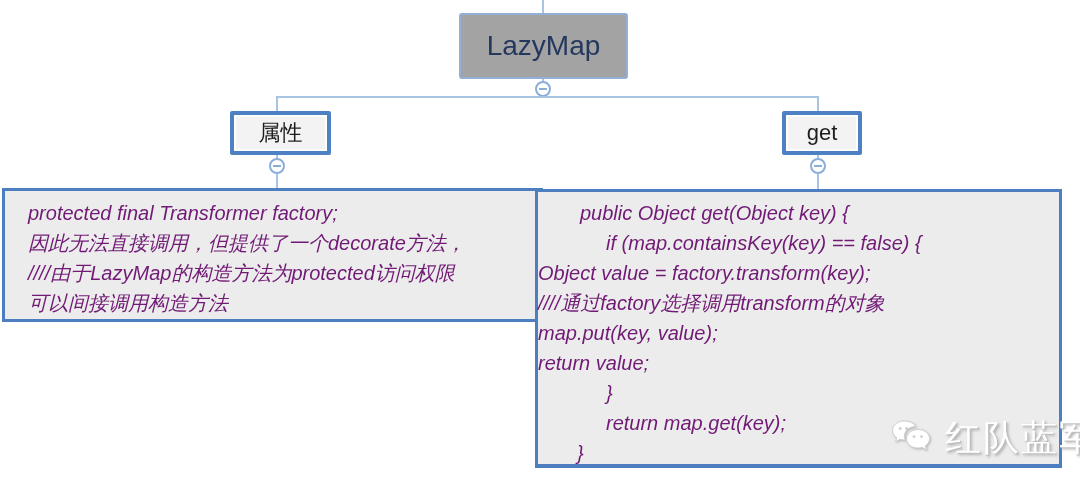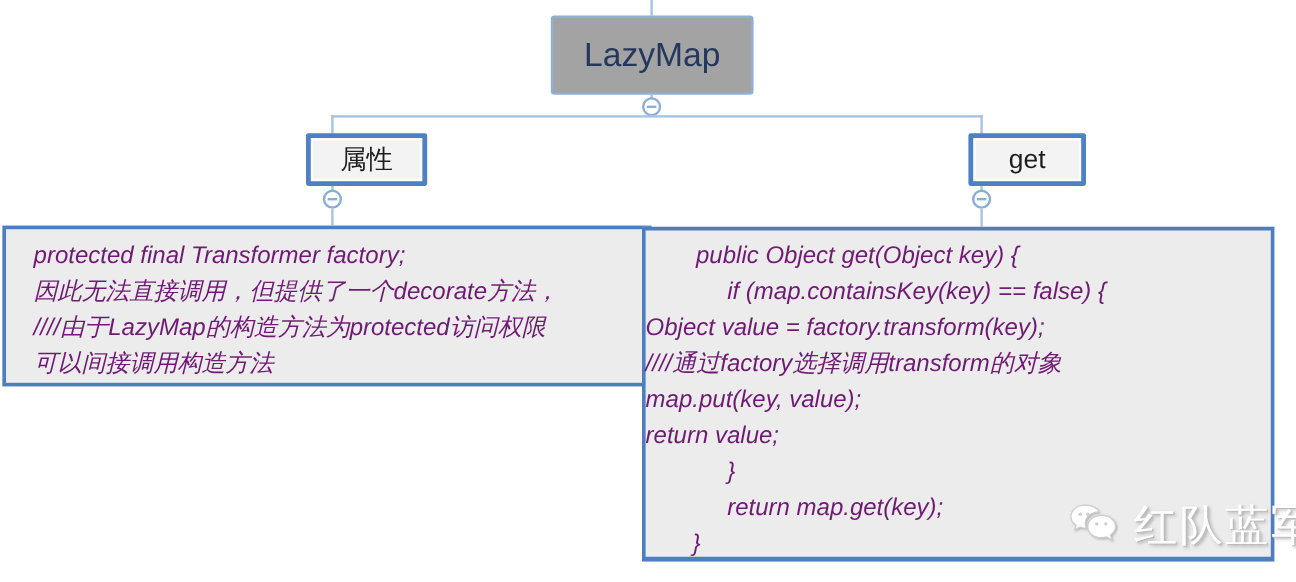--- a/index.html
+++ b/index.html
@@ -38,24 +38,23 @@
   
   .child-node {
     position: absolute;
     background: #f3f3f3;
     border: 4px solid #4e80c4;
     border-radius: 2px;
     box-shadow: inset 0 0 0 2px #fdfdfd;
     display: flex; align-items: center; justify-content: center;
     font-size: 22px;
     color: #1e1e1e;
-    margin-left: 25px;
   }
   .child-node.attr { left: 230px; top: 111px; width: 101px; height: 44px; }
-  .child-node.get  { left: 782px; top: 111px; width: 98px;  height: 44px; }
+  .child-node.get  { left: 782px; top: 111px; width: 80px;  height: 44px; }
 
   
   .collapse {
     position: absolute;
     width: 16px; height: 16px;
     background: #ffffff;
     border: 2px solid #8aaed9;
     border-radius: 50%;
     display: flex; align-items: center; justify-content: center;
   }

